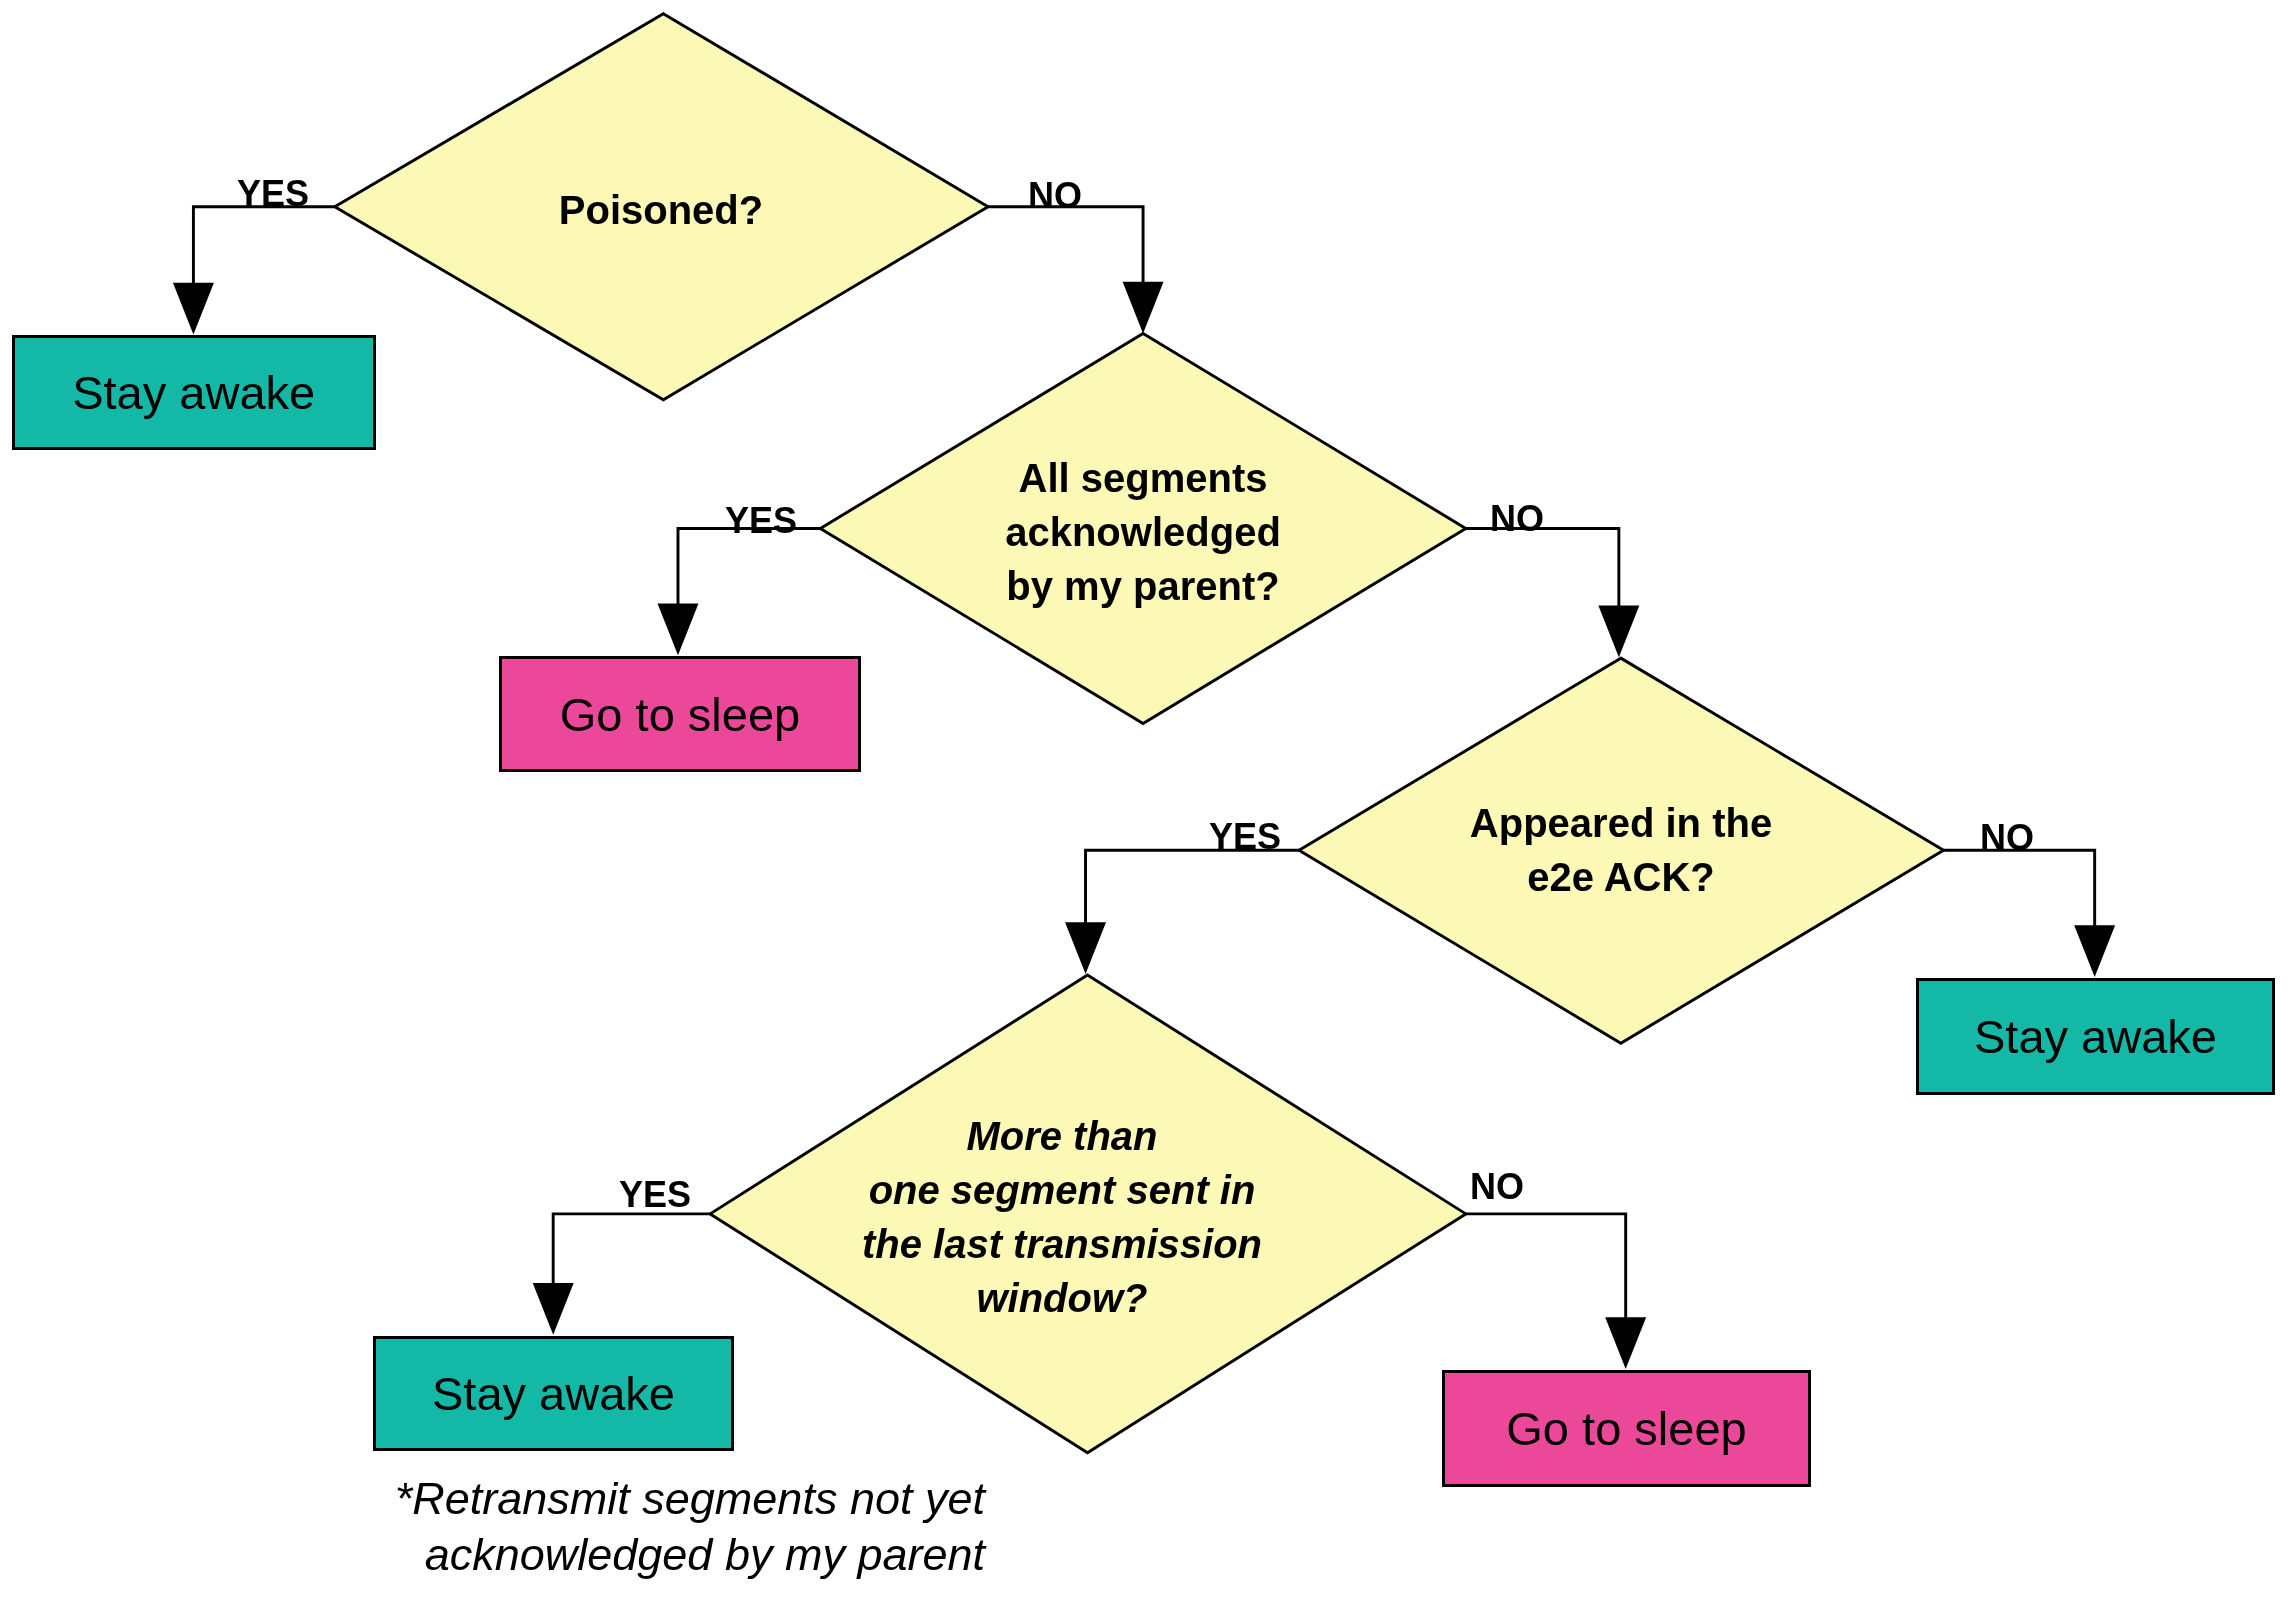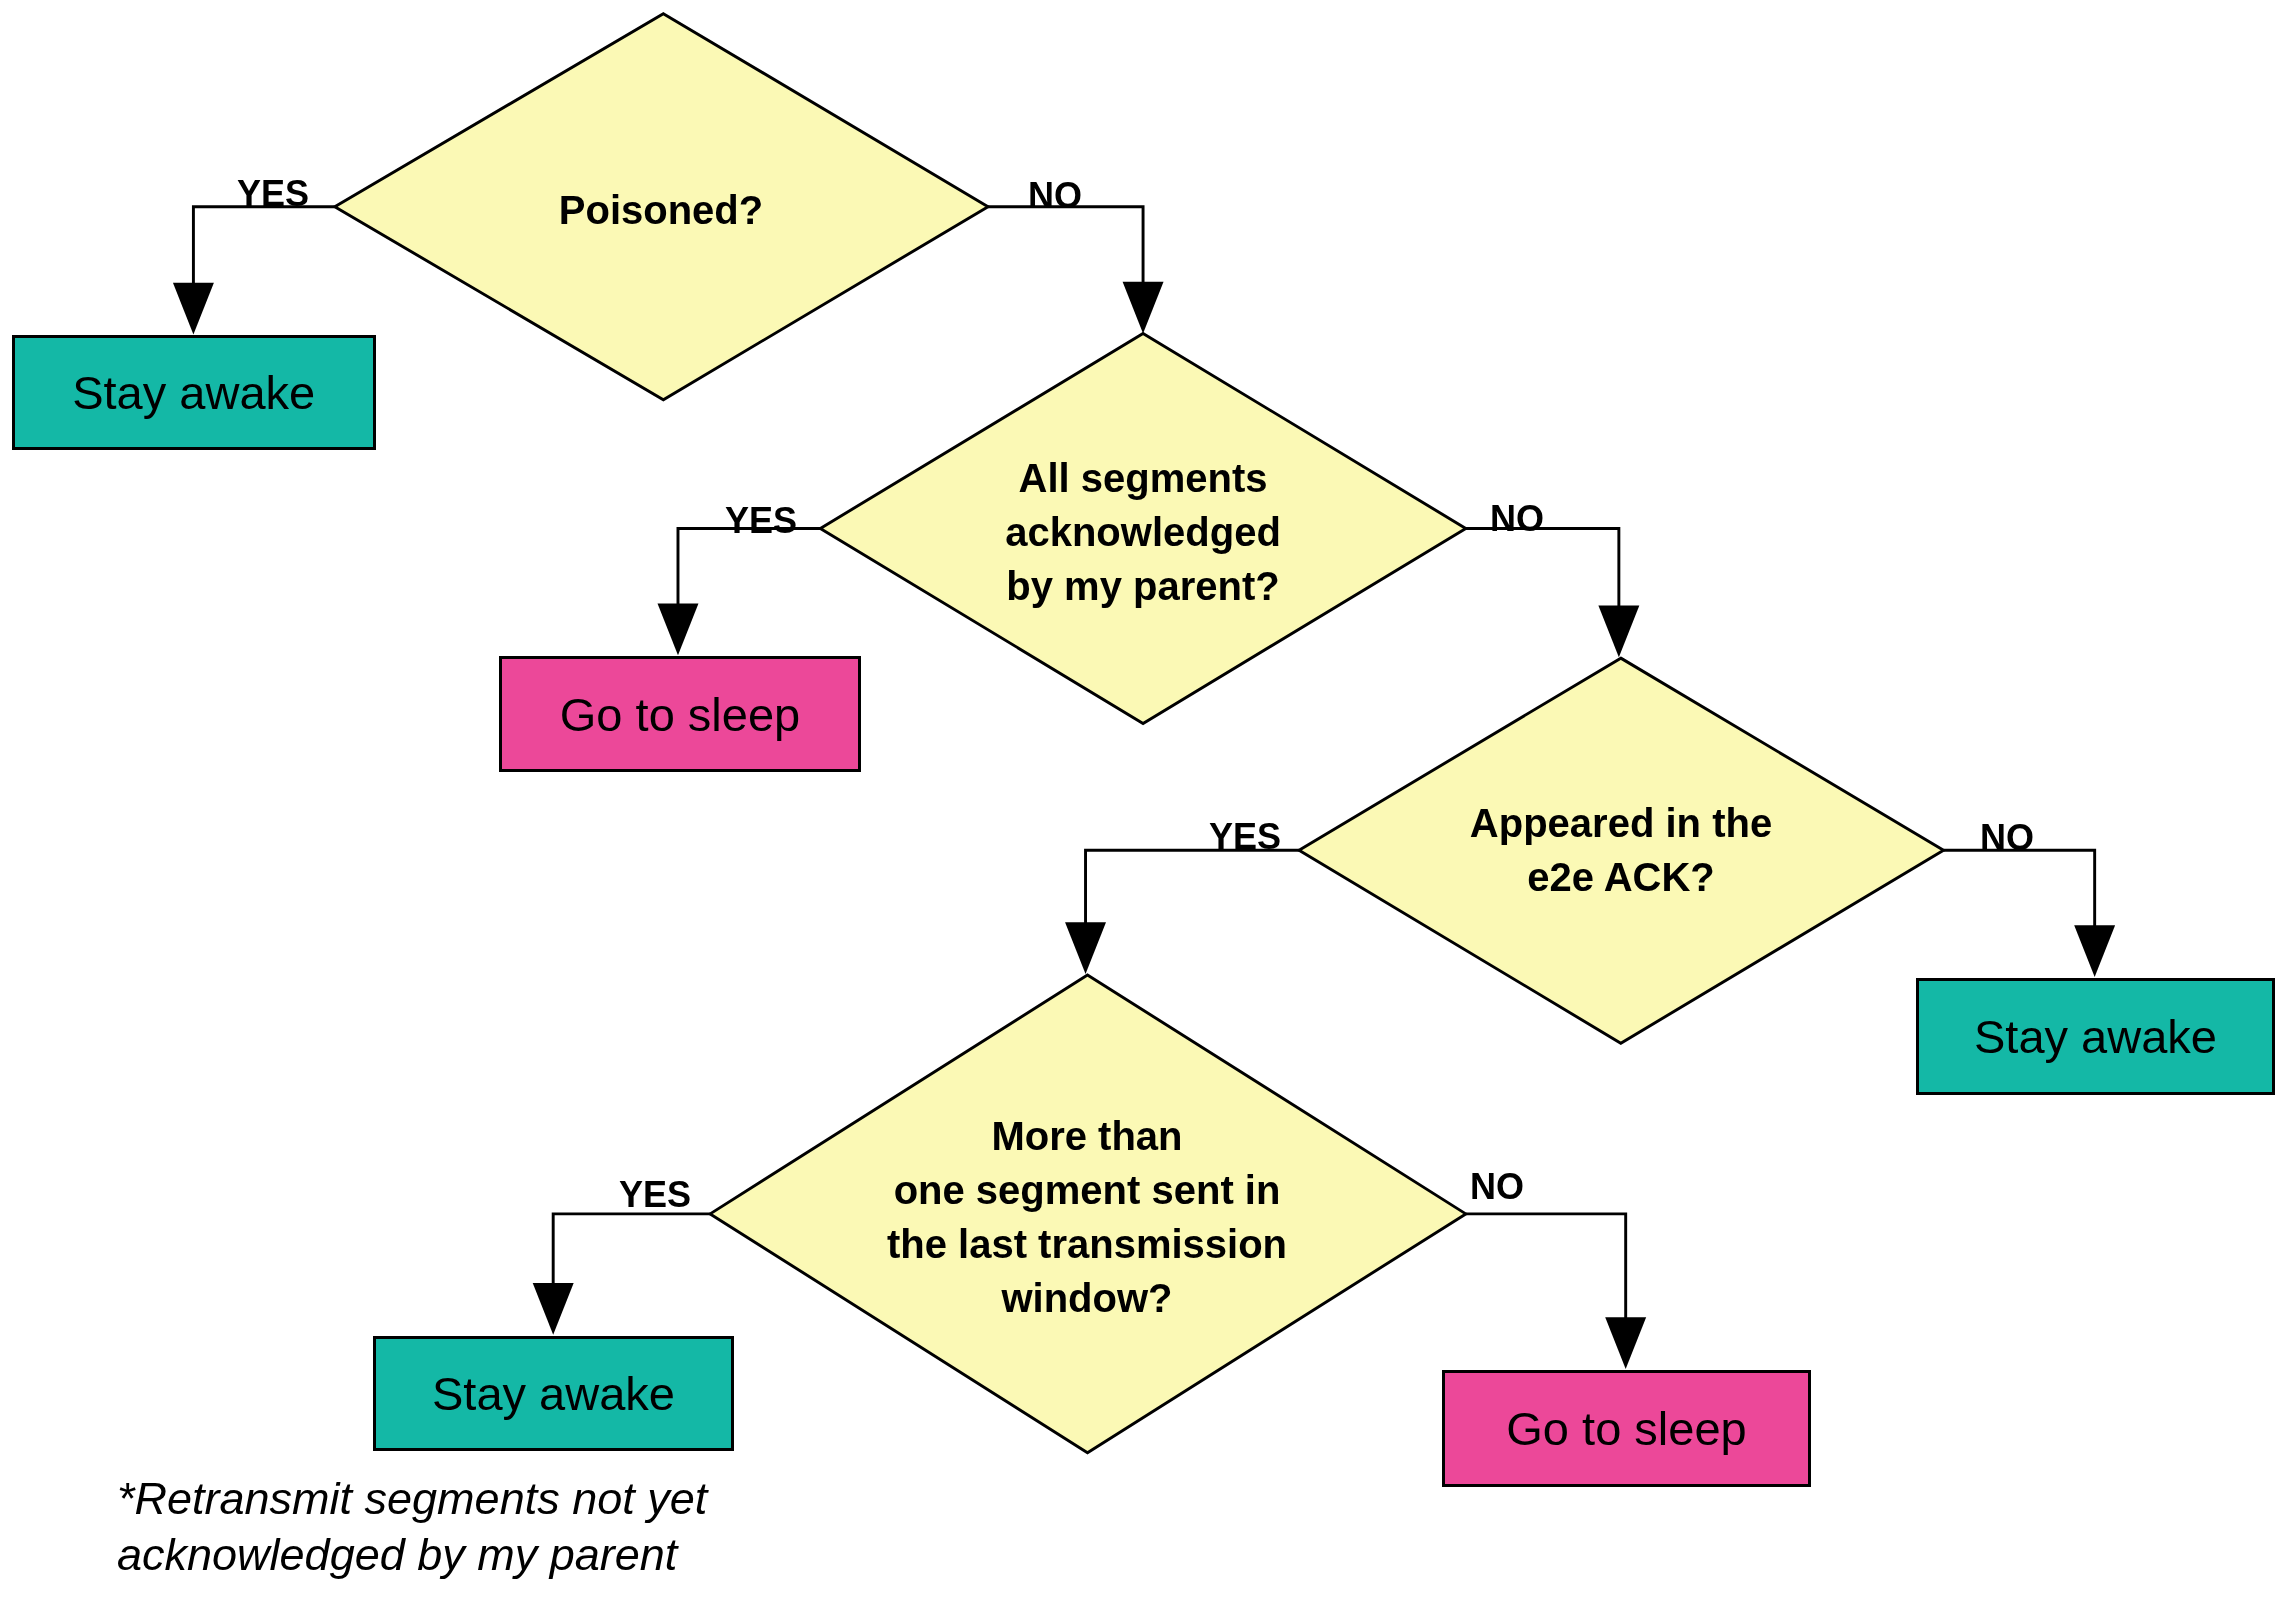--- a/index.html
+++ b/index.html
@@ -39,21 +39,21 @@
     justify-content: center;
     font-size: 47px;
   }
   .terminal-red   { background: #14b8a6; }
   .terminal-green { background: #ec4899; }
   .footnote {
     position: absolute;
     left: 117px;
     top: 1471px;
     width: 868px;
-    text-align: left;
+    text-align: right;
     font-style: italic;
     font-size: 45px;
     line-height: 56px;
     white-space: pre-line;
   }
 </style>
 </head>
 <body>
 
 <div id="canvas">
@@ -89,21 +89,21 @@
       <polygon points="1115,1000 1503,1245 1115,1490 728,1245" fill="#fbf9b5"></polygon>
     </g>
   </svg>
 
   <div class="diamond-label" style="left:661px; top:210px; width:546px;">Poisoned?</div>
   <div class="diamond-label" style="left:1143px; top:532px; width:546px;">All segments
 acknowledged
 by my parent?</div>
   <div class="diamond-label" style="left:1621px; top:850px; width:546px;">Appeared in the
 e2e ACK?</div>
-  <div class="diamond-label" style="left:1087px; top:1217px; width:683px;">More than
+  <div class="diamond-label" style="left:1062px; top:1217px; width:683px;font-style:italic;">More than
 one segment sent in
 the last transmission
 window?</div>
 
   <div class="terminal terminal-red" style="left:11.7px; top:335px; width:364px; height:115px;">
     <span>Stay awake</span>
   </div>
   <div class="terminal terminal-green" style="left:499px; top:656px; width:362px; height:116px;">
     <span>Go to sleep</span>
   </div>

